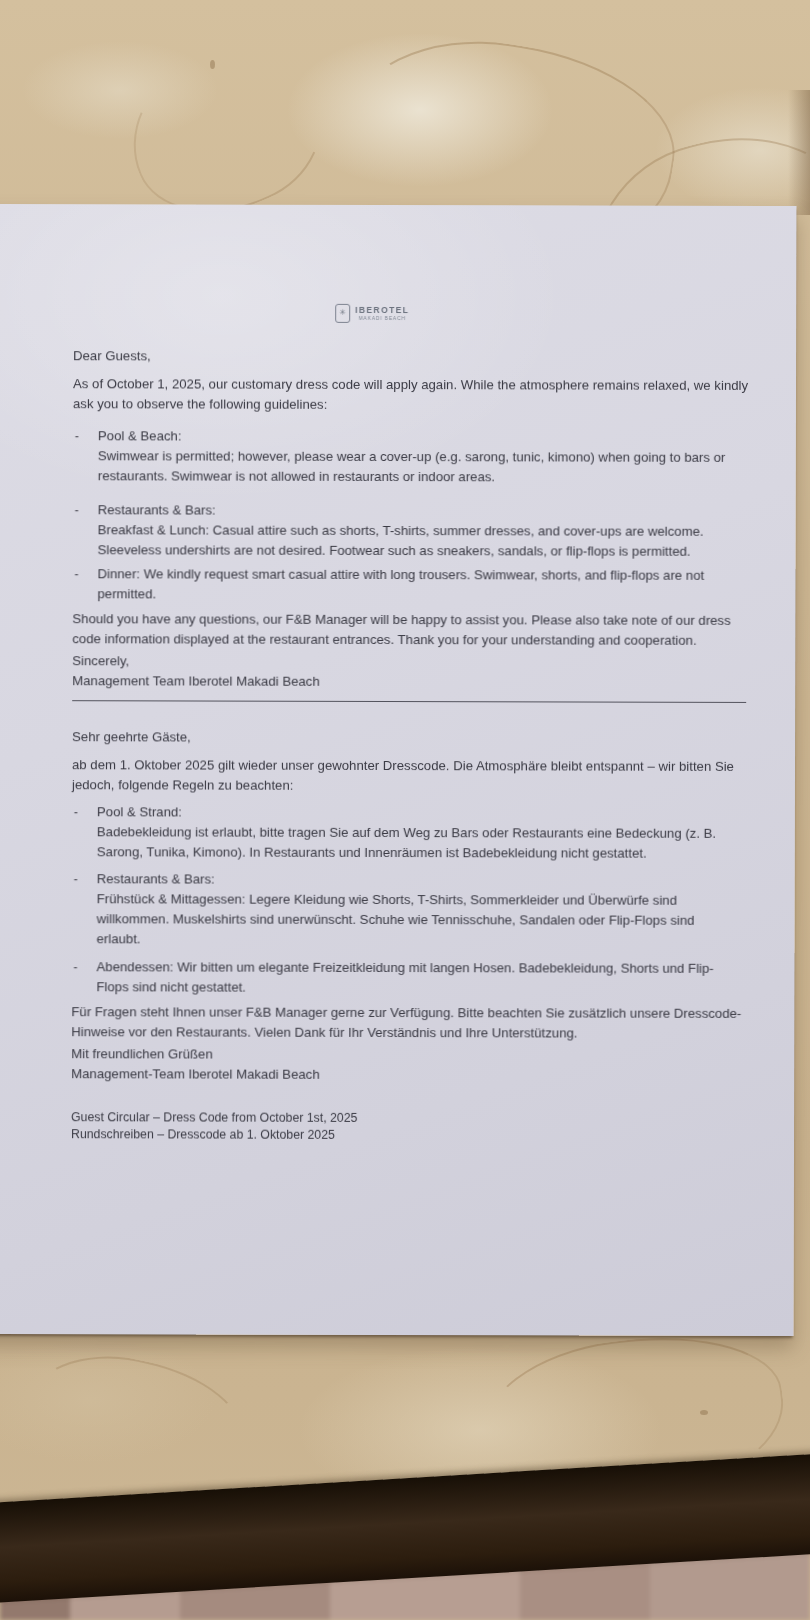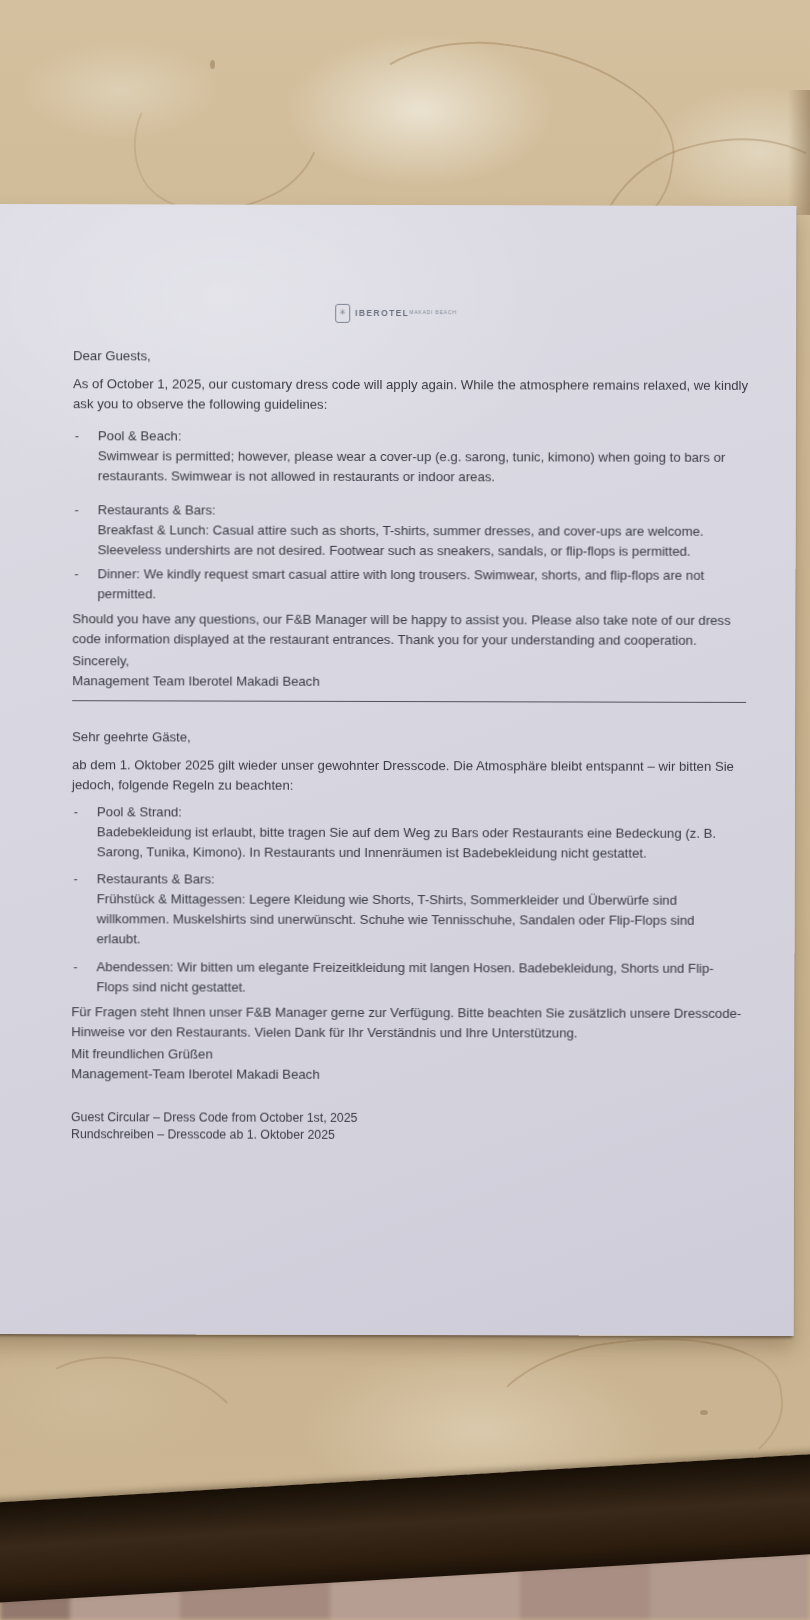--- a/index.html
+++ b/index.html
@@ -39,21 +39,21 @@
       radial-gradient(ellipse 500px 300px at 30% 8%, rgba(255,255,255,.25), transparent 70%),
       linear-gradient(160deg,#dddce5 0%,#d8d7e1 40%,#d2d1dc 75%,#cdccd8 100%);
     box-shadow:0 3px 3px -1px rgba(60,45,30,.55), 0 12px 20px rgba(95,75,50,.35);}
   .content{position:absolute;left:97px;top:0;width:690px;padding-top:95px;
     color:#3a3a44;font-size:13.2px;line-height:20px;filter:blur(.25px);}
   .content p{margin:0;width:690px;}
 
   .logo{display:flex;align-items:center;gap:5px;margin-left:262px;height:26px;opacity:.85;}
   .logo-mark{display:inline-flex;align-items:center;justify-content:center;width:13px;height:17px;
     border:1px solid #6b7280;border-radius:3px;font-size:8px;line-height:8px;color:#5c6470;}
-  .logo-text{display:flex;justify-content:center;}
+  .logo-text{display:flex;flex-direction:column;justify-content:center;text-align:center;}
   .logo-brand{font-size:8.5px;line-height:9px;letter-spacing:1.4px;font-weight:bold;color:#565e6b;}
   .logo-sub{font-size:5px;line-height:6px;letter-spacing:.8px;color:#707885;}
 
   .salut{margin-top:21px !important;}
   .intro{margin-top:8px !important;}
   .bullet{display:flex;margin:12px 0 0 2px;}
   .bullet.m14{margin-top:14px;}
   .bullet.m4{margin-top:4px;}
   .bullet.m7{margin-top:7px;}
   .bullet.m8{margin-top:8px;}

